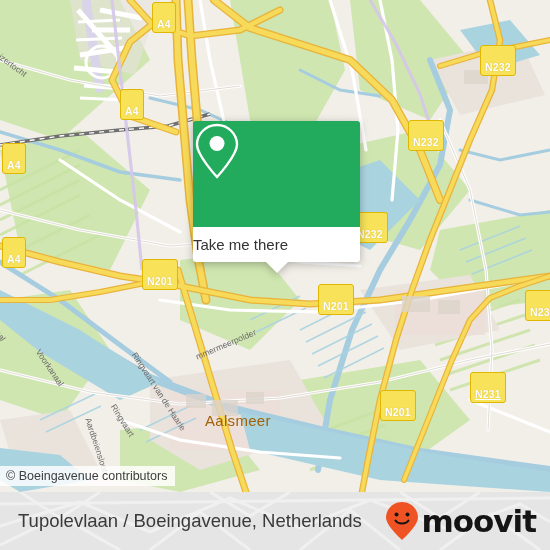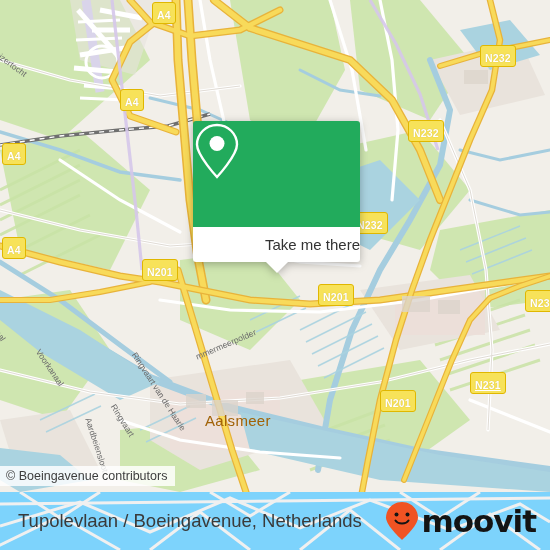--- a/index.html
+++ b/index.html
@@ -21,21 +21,21 @@
   
   .shield{
     position:absolute;
     background:#f7e259;
     border:1.5px solid #e0b700;
     border-radius:3px;
     color:#ffffff;
     font-weight:bold;
     font-size:10.5px;
     line-height:13px;
-    padding:6px 4px 1px 4px;
+    padding:15px 4px 1px 4px;
     letter-spacing:0.2px;
     white-space:nowrap;
     text-shadow:0 0 1px rgba(120,90,0,.35);
     font-family:"Liberation Sans",sans-serif;
   }
 
   
   .maplabel{
     position:absolute;
     color:#6b6b6b;
@@ -57,21 +57,21 @@
   #popup{
     position:absolute;left:193px;top:121px;width:167px;
     filter:drop-shadow(0 2px 4px rgba(0,0,0,.28));
   }
   #popup-head{
     background:#22ab5c;height:106px;border-radius:3px 3px 0 0;
     display:flex;align-items:center;justify-content:center;
   }
   #popup-foot{
     background:#ffffff;height:35px;border-radius:0 0 3px 3px;
-    display:flex;align-items:center;justify-content:flex-end;
+    display:flex;align-items:center;justify-content:flex-start;
     color:#333333;font-size:15px;
   }
   #popup-tail{
     position:absolute;left:50%;top:141px;margin-left:-11px;
     width:0;height:0;
     border-left:11px solid transparent;
     border-right:11px solid transparent;
     border-top:11px solid #ffffff;
   }
 
@@ -80,21 +80,21 @@
     position:absolute;left:0;top:466px;
     background:rgba(255,255,255,.82);
     color:#3d3d3d;font-size:12.5px;
     padding:3px 8px 3px 6px;
     font-family:"Liberation Sans",sans-serif;
   }
 
   
   #footer{
     position:absolute;left:0;top:492px;width:550px;height:58px;
-    background:#7dd3fc;overflow:hidden;
+    background:#e5e5e5;overflow:hidden;
   }
   #footer-pattern{position:absolute;left:0;top:0;opacity:1;}
   #footer-title{
     position:absolute;left:18px;top:50%;transform:translateY(-50%);
     color:#3a3a3a;font-size:18.5px;white-space:nowrap;
   }
   #logo{
     position:absolute;right:14px;top:50%;transform:translateY(-50%);
     display:flex;align-items:center;gap:2px;
   }

